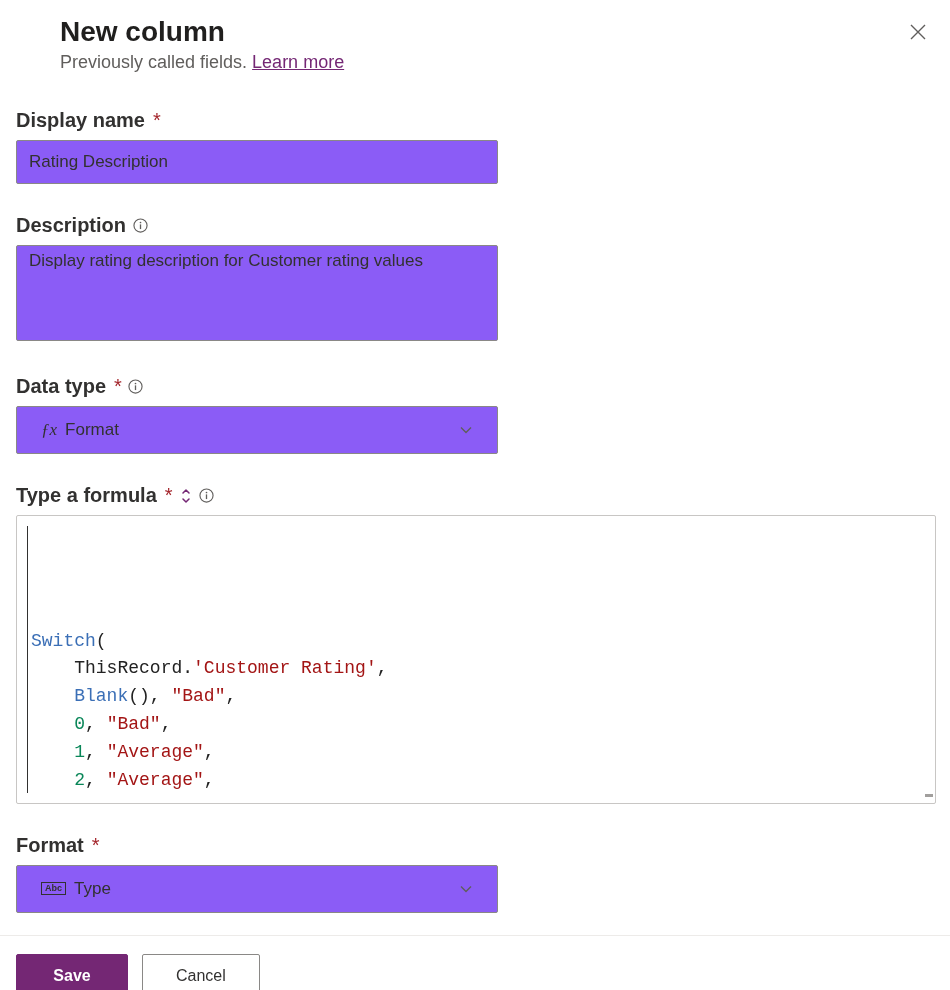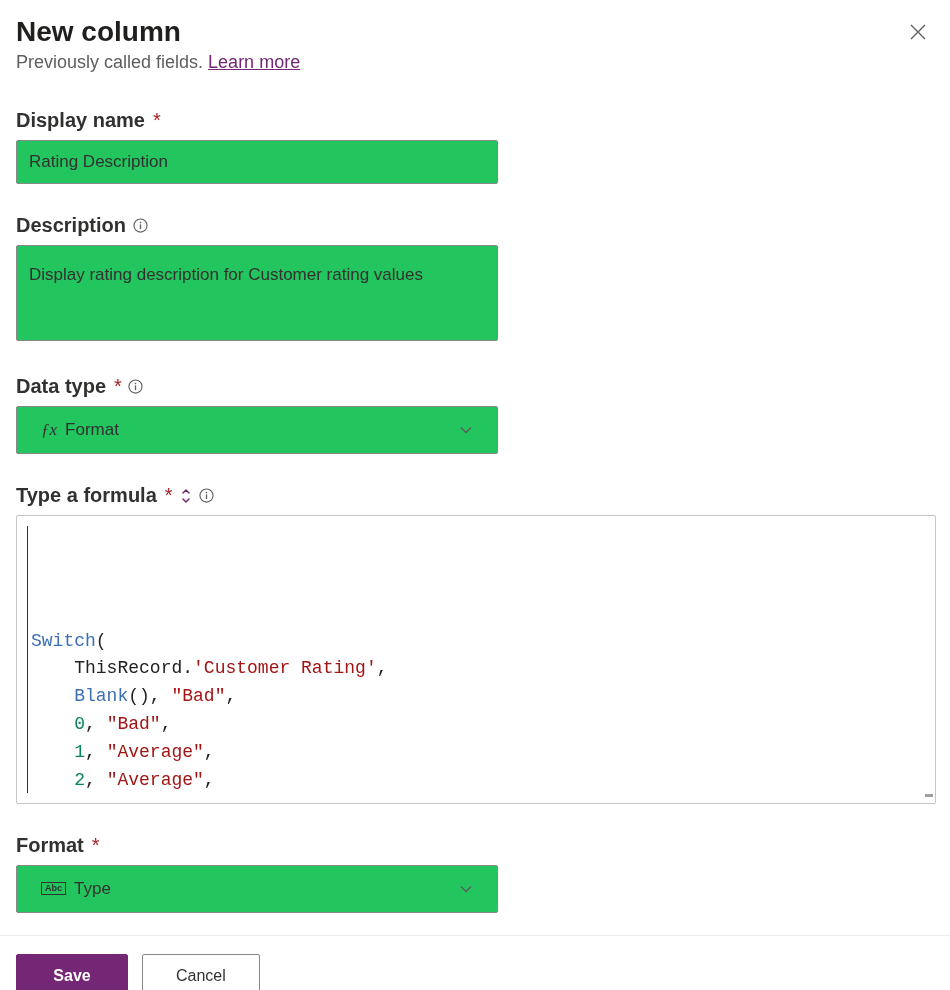--- a/index.html
+++ b/index.html
@@ -8,20 +8,21 @@
     padding: 16px 16px 0 16px;
     font-family: "Segoe UI", -apple-system, BlinkMacSystemFont, sans-serif;
     color: #323130;
     background: #fff;
     width: 950px;
   }
   .header-row {
     display: flex;
     justify-content: space-between;
     align-items: flex-start;
+    margin-left: 44px;
   }
   .page-title {
     font-size: 28px;
     font-weight: 600;
     margin: 0 0 4px 0;
     color: #201f1e;
   }
   .subtitle {
     font-size: 18px;
     color: #605e5c;
@@ -59,26 +60,26 @@
     height: 16px;
     color: #605e5c;
   }
   .text-input, .textarea-input, .select-box {
     width: 482px;
     border: 1px solid #8a8886;
     border-radius: 2px;
     font-size: 17px;
     font-family: inherit;
     color: #323130;
-    background: #22c55e;
+    background: #8b5cf6;
   }
   .text-input { height: 44px; padding: 0 12px; }
   .textarea-input {
     height: 96px;
-    padding: 18px 12px;
+    padding: 4px 12px;
     resize: none;
     line-height: 1.35;
   }
   .select-box {
     height: 48px;
     display: flex;
     align-items: center;
     justify-content: space-between;
     padding: 0 24px;
     cursor: pointer;

